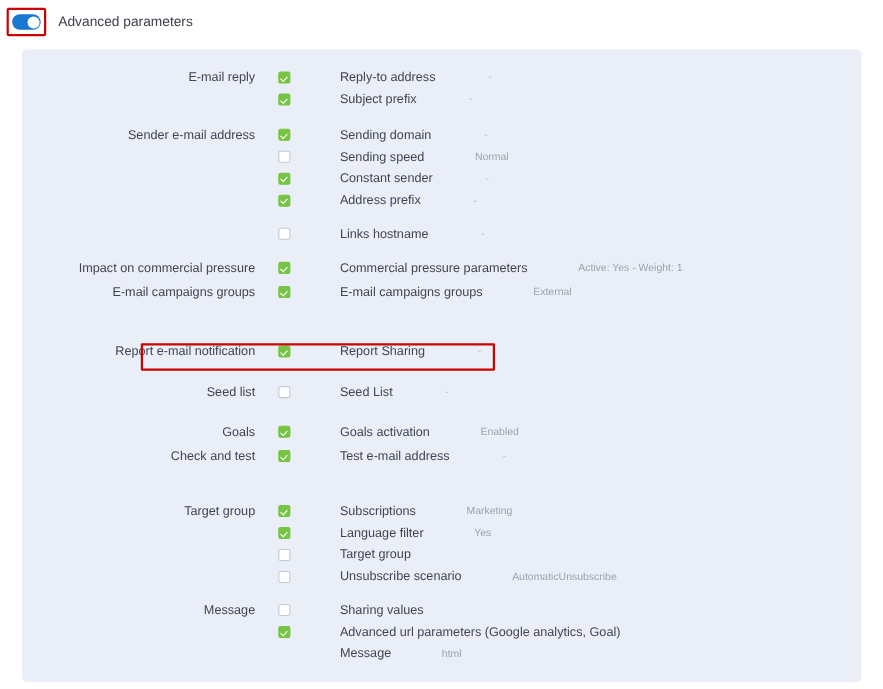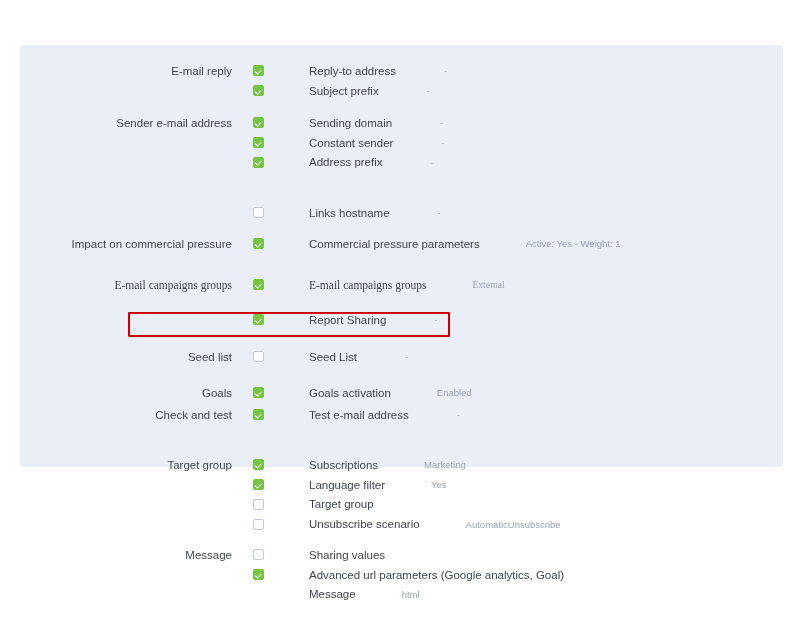--- a/index.html
+++ b/index.html
@@ -69,21 +69,21 @@
     line-height: 1;
     white-space: nowrap;
   }
 
   
   .panel {
     position: absolute;
     left: 20px;
     top: 45px;
     width: 763px;
-    height: 422px;
+    height: 575px;
     background: #eaeef7;
     border-radius: 4px;
   }
 
   
   .group {
     position: absolute;
     left: 0;
     width: 100%;
   }
@@ -186,20 +186,28 @@
     border-radius: 1px;
     box-sizing: border-box;
     pointer-events: none;
   }
 </style>
 </head>
 <body>
 
 <div id="root">
 
+  <div class="header-row">
+    <div class="toggle-wrap">
+      <span class="toggle">
+        <span class="knob"></span>
+      </span>
+    </div>
+    <span class="header-label">Advanced parameters</span>
+  </div>
 
   <div class="panel">
     <div id="groups-container">
         <div class="group" style="top: 16px;">
           <div class="row">
             <div class="row-label">E-mail reply</div>
             <div class="row-body">
               <span class="cb on"></span>
               <span class="item-text">Reply-to address</span>
               <span class="item-note dash">-</span>
@@ -217,20 +225,27 @@
           <div class="row">
             <div class="row-label">Sender e-mail address</div>
             <div class="row-body">
               <span class="cb on"></span>
               <span class="item-text">Sending domain</span>
               <span class="item-note dash">-</span>
             </div>
           </div>
           <div class="row">
             <div class="row-body">
+              <span class="cb off"></span>
+              <span class="item-text">Sending speed</span>
+              <span class="item-note">Normal</span>
+            </div>
+          </div>
+          <div class="row">
+            <div class="row-body">
               <span class="cb on"></span>
               <span class="item-text">Constant sender</span>
               <span class="item-note dash">-</span>
             </div>
           </div>
           <div class="row">
             <div class="row-body">
               <span class="cb on"></span>
               <span class="item-text">Address prefix</span>
               <span class="item-note dash">-</span>
@@ -249,32 +264,33 @@
         <div class="group" style="top: 189px;">
           <div class="row">
             <div class="row-label">Impact on commercial pressure</div>
             <div class="row-body">
               <span class="cb on"></span>
               <span class="item-text">Commercial pressure parameters</span>
               <span class="item-note">Active: Yes - Weight: 1</span>
             </div>
           </div>
         </div>
-        <div class="group" style="top: 230px; font-family: Liberation Serif, serif;">
+        <div class="group" style="top: 211px;">
           <div class="row">
             <div class="row-label">E-mail campaigns groups</div>
             <div class="row-body">
               <span class="cb on"></span>
               <span class="item-text">E-mail campaigns groups</span>
               <span class="item-note">External</span>
             </div>
           </div>
         </div>
         <div class="group" style="top: 265px;">
           <div class="row">
+            <div class="row-label">Report e-mail notification</div>
             <div class="row-body">
               <span class="cb on"></span>
               <span class="item-text">Report Sharing</span>
               <span class="item-note dash">-</span>
             </div>
           </div>
         </div>
         <div class="group" style="top: 302px;">
           <div class="row">
             <div class="row-label">Seed list</div>

